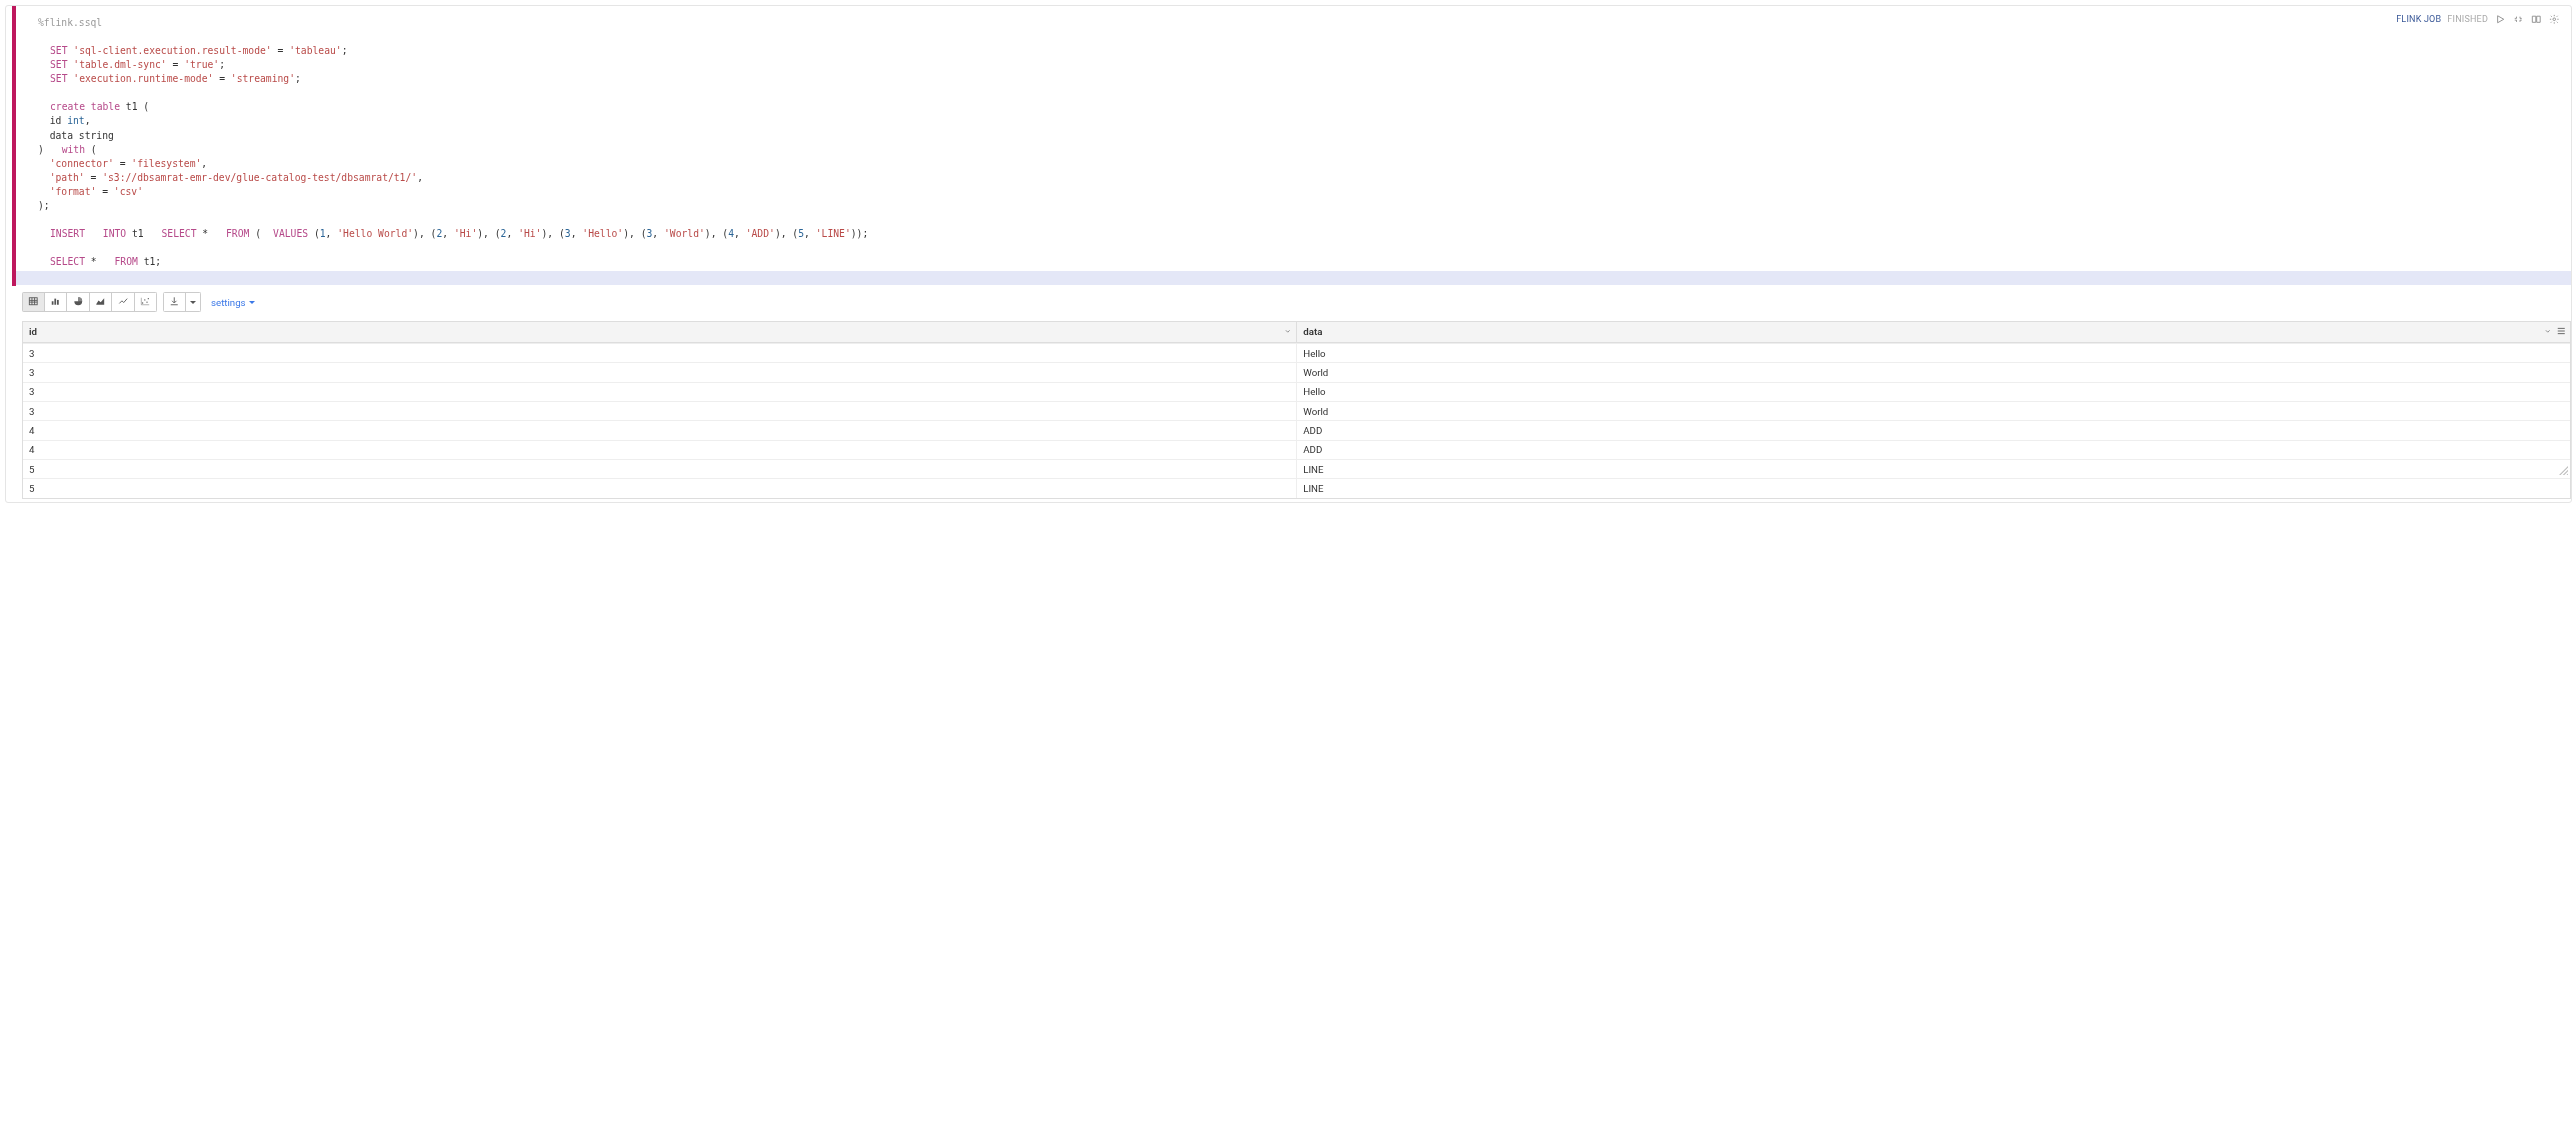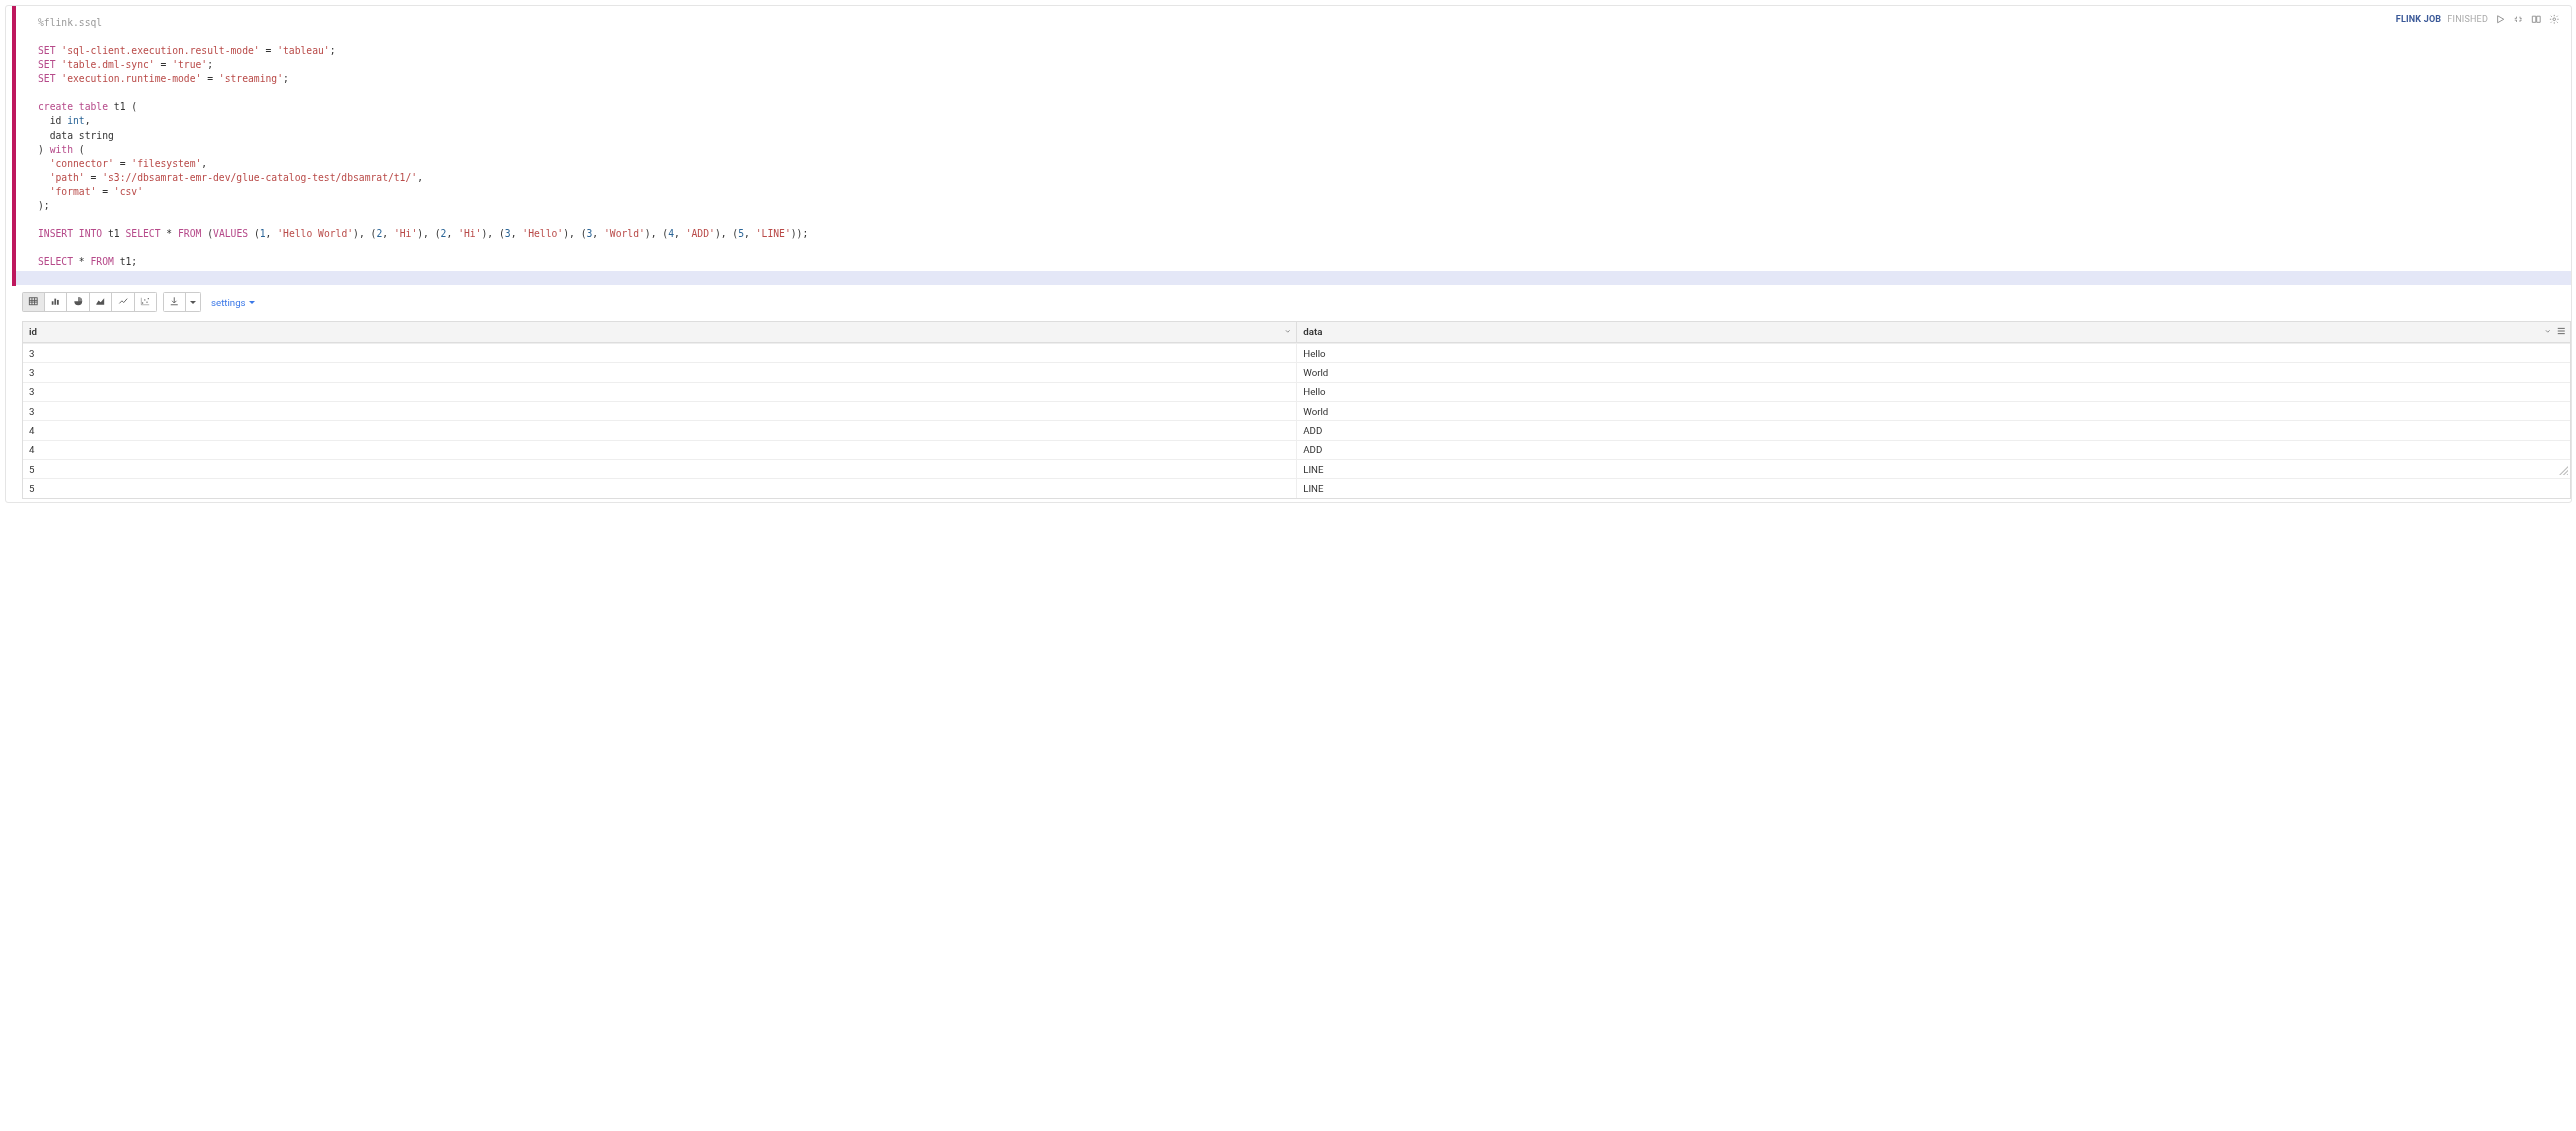--- a/index.html
+++ b/index.html
@@ -35,38 +35,38 @@
     overflow-x: auto;
   }
   .code-area .cursor-line {
     background: #e4e7f7;
     height: 14.2px;
     margin: 1.5px -13.5px 0 -22.5px;
     padding-left: 22.5px;
   }
   
   .tok-gray { color: #999; }
-  .tok-kw { color: #b64a8a; }     
+  .tok-kw { color: #b64a8a; margin-left: 12px; }     
   .tok-str { color: #b94a48; }    
   .tok-num { color: #2a6496; }
   .tok-type { color: #2a6496; }
 
   .cell-toolbar {
     position: absolute;
     top: 7.5px;
     right: 10.5px;
     display: flex;
     align-items: center;
     gap: 6px;
     font-size: 9px;
     color: #888;
   }
   .flink-job-link {
     color: #3b5998;
-    font-weight: 700;
+    font-weight: 400;
     letter-spacing: 0.2px;
     display: inline-flex;
     align-items: center;
     gap: 3px;
     cursor: pointer;
   }
   .status-text { color: #aaa; letter-spacing: 0.2px; }
   .icon-btn {
     width: 12px; height: 12px;
     color: #888;

